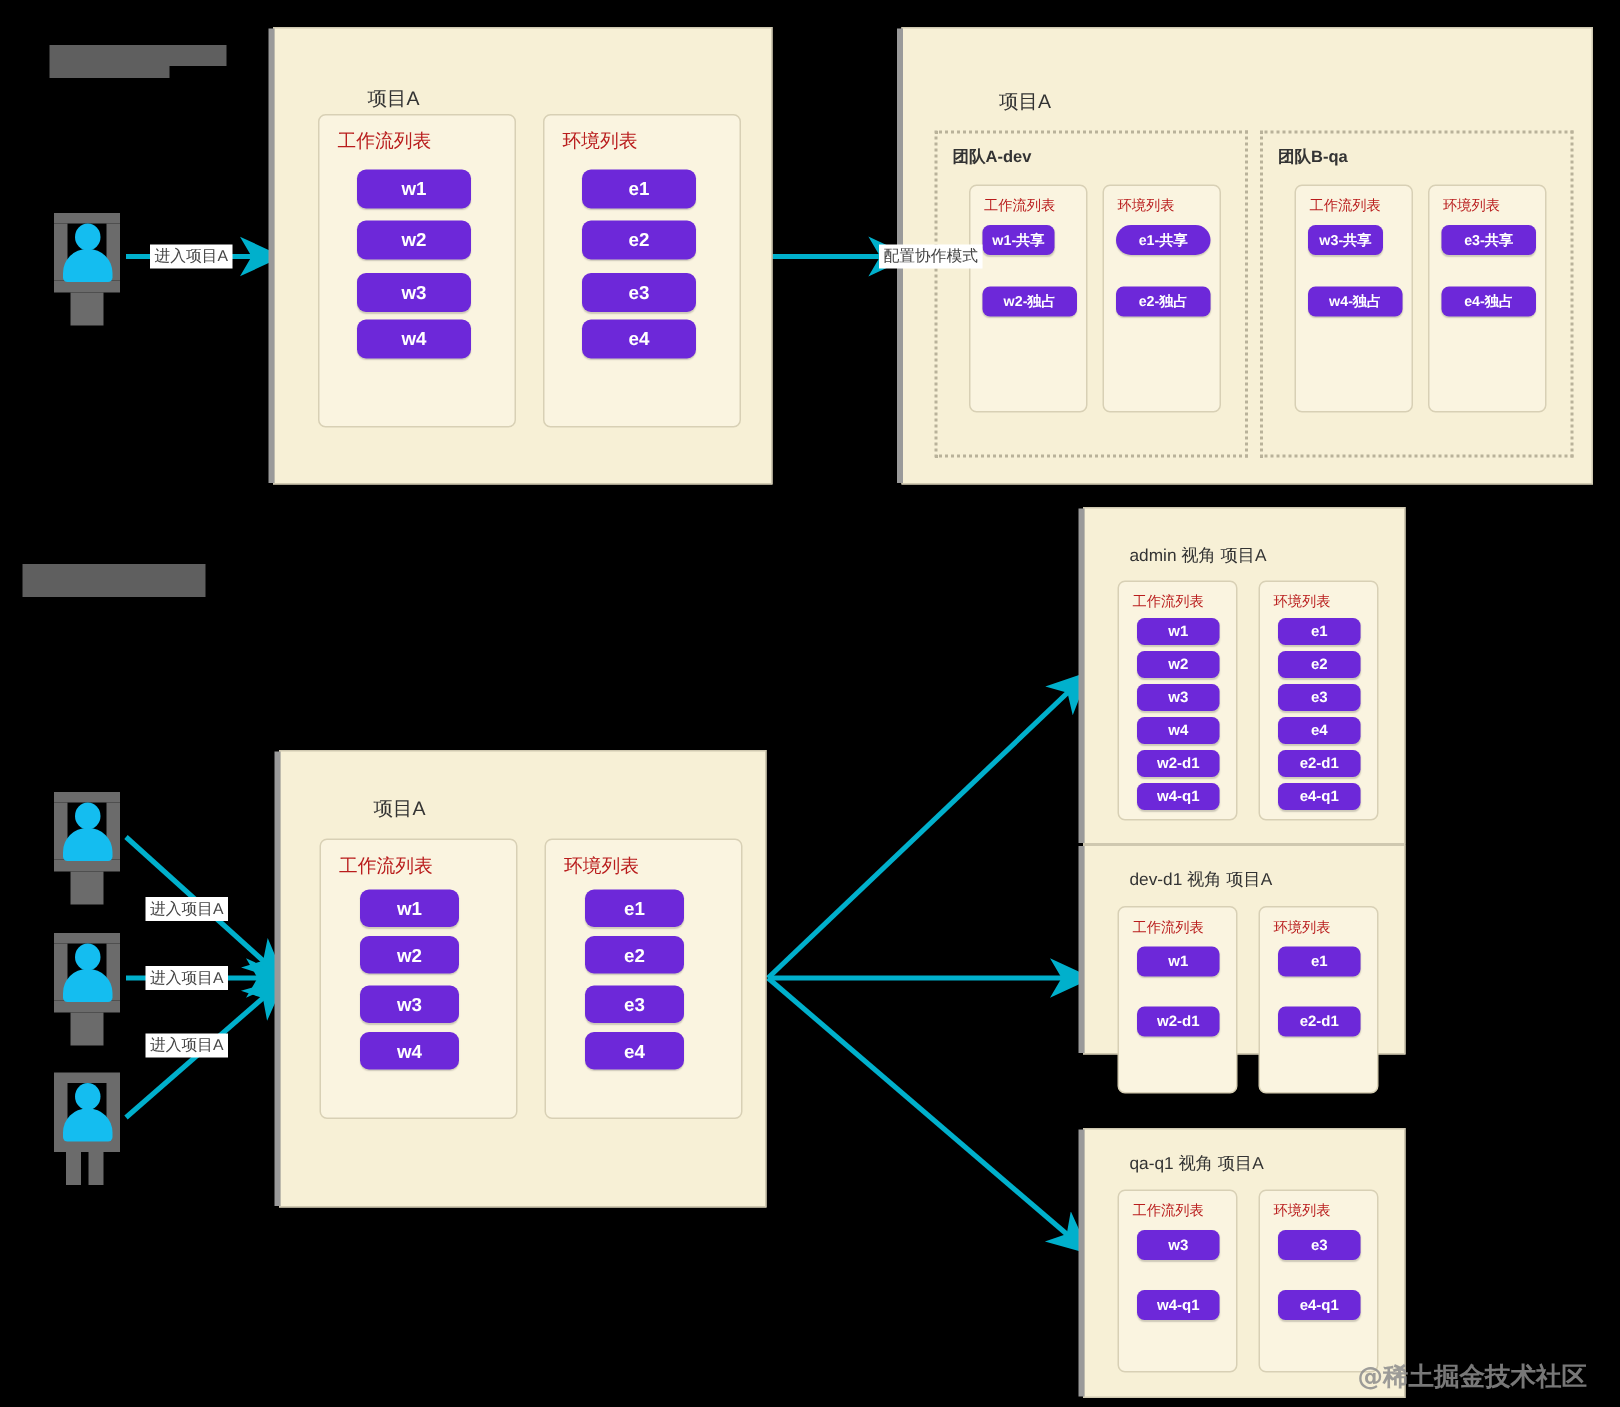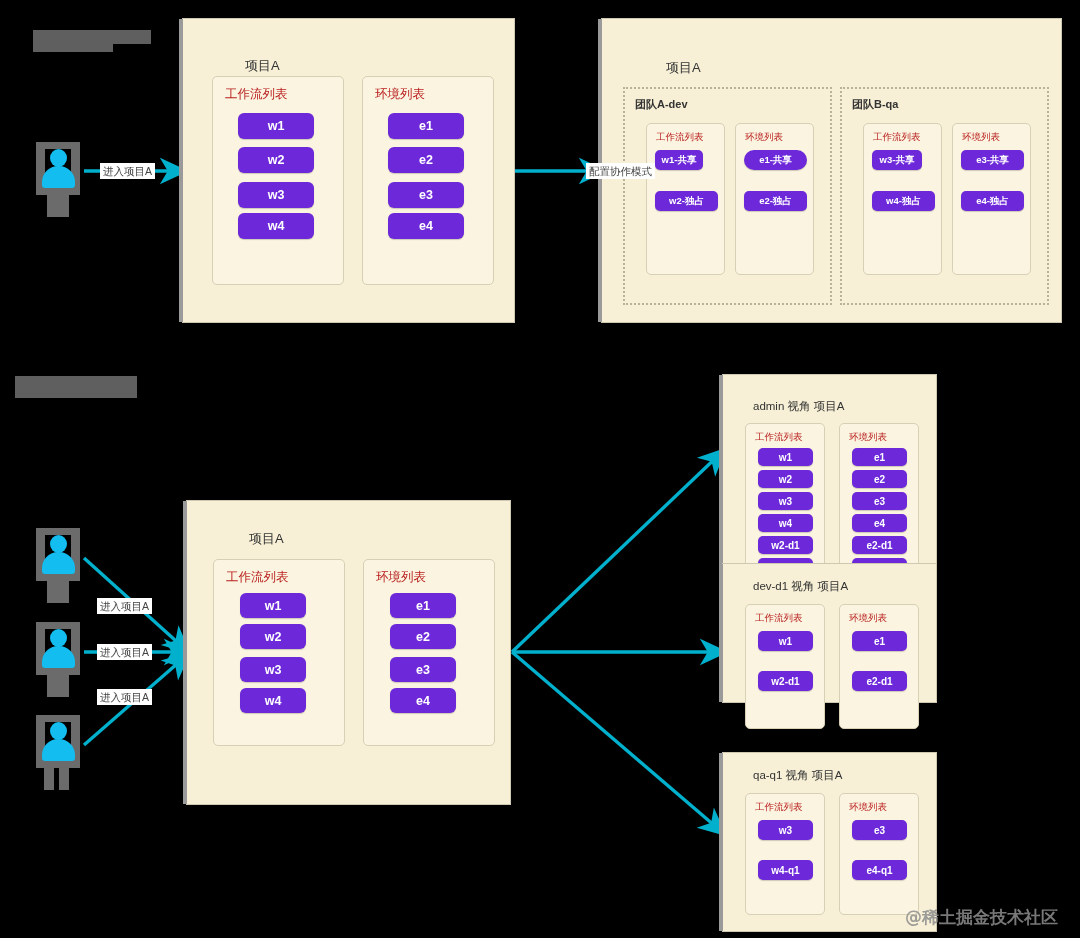--- a/index.html
+++ b/index.html
@@ -244,21 +244,21 @@
 
     <div class="listbox" style="left:176px;top:58px;width:132px;height:187px;">
       <div class="listbox-title">环境列表</div>
       <div class="pill" style="left:26px;top:33px;width:66px;height:25px;">e1</div>
       <div class="pill" style="left:26px;top:64px;width:66px;height:25px;">e2</div>
       <div class="pill" style="left:26px;top:97px;width:66px;height:25px;">e3</div>
       <div class="pill" style="left:26px;top:128px;width:66px;height:25px;">e4</div>
     </div>
   </div>
 
-  <div class="panel" style="left:722px;top:338px;width:215px;height:225px;margin-top:36px;">
+  <div class="panel" style="left:722px;top:338px;width:215px;height:225px;">
     <div class="panel-title small" style="left:30px;top:24px;">admin 视角  项目A</div>
 
     <div class="listbox" style="left:22px;top:48px;width:80px;height:160px;">
       <div class="listbox-title tiny">工作流列表</div>
       <div class="pill xs" style="left:12px;top:24px;width:55px;height:18px;">w1</div>
       <div class="pill xs" style="left:12px;top:46px;width:55px;height:18px;">w2</div>
       <div class="pill xs" style="left:12px;top:68px;width:55px;height:18px;">w3</div>
       <div class="pill xs" style="left:12px;top:90px;width:55px;height:18px;">w4</div>
       <div class="pill xs" style="left:12px;top:112px;width:55px;height:18px;">w2-d1</div>
       <div class="pill xs" style="left:12px;top:134px;width:55px;height:18px;">w4-q1</div>

